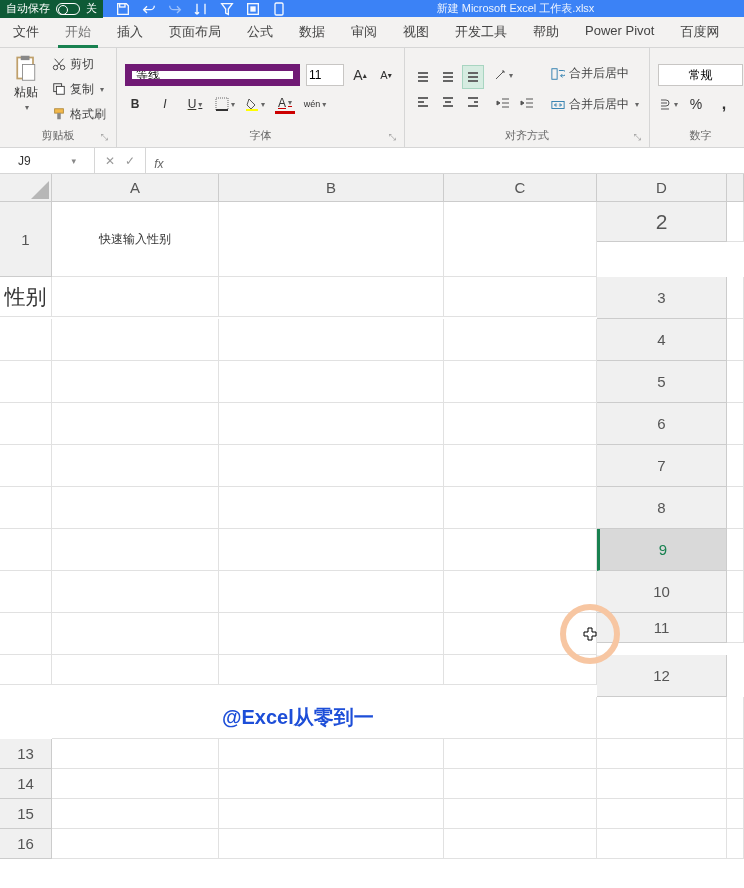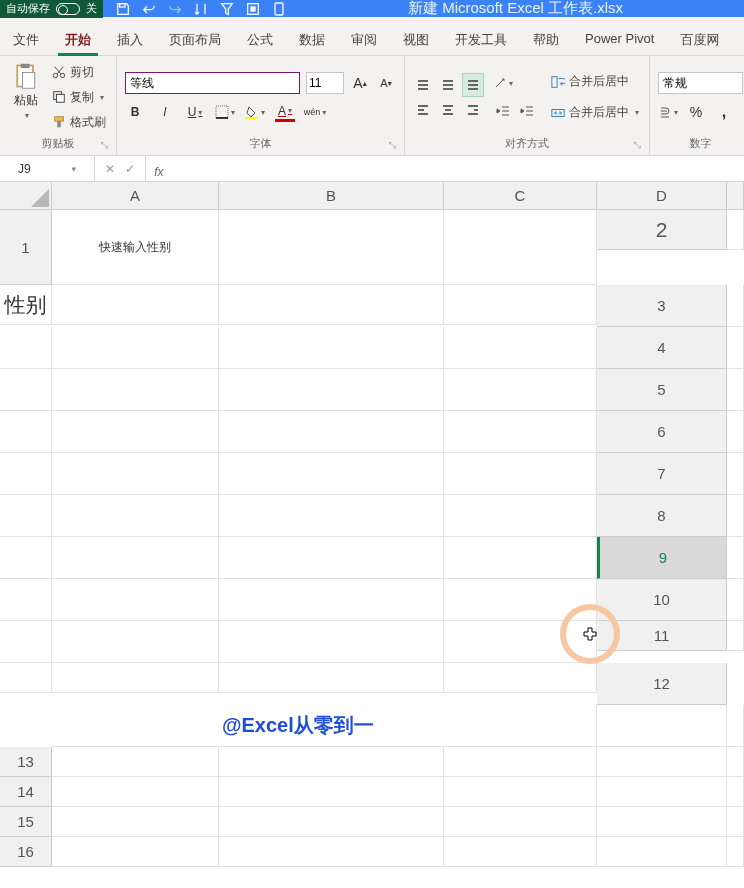--- a/index.html
+++ b/index.html
@@ -3,46 +3,46 @@
 <meta charset="utf-8">
 <style>
   * { box-sizing: border-box; margin: 0; padding: 0; font-family: "Microsoft YaHei", sans-serif; }
   body { background: #fff; font-size: 12px; color: #333; width: 744px; overflow: hidden; }
   .titlebar { background: #3b82f6; height: 17px; display: flex; align-items: center; color: #fff; }
   .titlebar .autosave { background: #0e5a36; font-size: 11px; padding: 2px 6px; display: flex; align-items: center; gap: 6px; }
   .toggle { width: 24px; height: 12px; border: 1px solid #fff; border-radius: 6px; position: relative; }
   .toggle::after { content: ""; width: 8px; height: 8px; border: 1px solid #fff; border-radius: 50%; position: absolute; left: 1px; top: 1px; }
   .qat { display: flex; gap: 10px; margin-left: 12px; align-items: center; }
   .qat-icon { width: 16px; height: 16px; fill: #fff; opacity: .95; }
-  .doc-title { flex: 1; text-align: center; font-size: 15px; opacity: .9; }
+  .doc-title { flex: 1; text-align: center; font-size: 11px; opacity: .9; }
   .tabs { background: #f3f2f1; display: flex; border-bottom: 1px solid #d6d6d6; }
-  .tab { padding: 6px 13px; font-size: 13px; color: #444; cursor: pointer; margin-top: 8px; }
-  .tab.active { color: #7f1d1d; font-weight: bold; position: relative; }
+  .tab { padding: 6px 13px; font-size: 13px; color: #444; cursor: pointer; }
+  .tab.active { color: #737373; font-weight: normal; position: relative; }
   .tab.active::after { content: ""; position: absolute; left: 6px; right: 6px; bottom: -1px; height: 3px; background: #188150; }
   .ribbon { background: #f3f2f1; display: flex; height: 100px; border-bottom: 1px solid #d6d6d6; }
   .group { border-right: 1px solid #d6d6d6; padding: 4px 8px 2px; display: flex; flex-direction: column; }
   .group-body { flex: 1; display: flex; gap: 6px; }
   .group-label { text-align: center; font-size: 11px; color: #666; padding: 2px 0; position: relative; }
   .group-label .launcher { position: absolute; right: 0; bottom: 2px; font-size: 9px; color: #888; cursor: pointer; }
   .big-btn { display: flex; flex-direction: column; align-items: center; gap: 2px; padding: 2px 4px; }
   .big-btn svg { width: 28px; height: 28px; }
   .col { display: flex; flex-direction: column; gap: 4px; justify-content: center; }
   .mini { display: flex; align-items: center; gap: 4px; font-size: 12px; color: #444; padding: 2px 2px; white-space: nowrap; }
   .mini svg { width: 14px; height: 14px; flex: none; }
-  .font-sel { width: 175px; height: 22px; border: 1px solid #701a75; background: #fff; font-size: 12px; padding: 0 4px; }
+  .font-sel { width: 175px; height: 22px; border: 7px solid #701a75; background: #fff; font-size: 12px; padding: 0 4px; }
   .size-sel { width: 38px; height: 22px; border: 1px solid #c8c6c4; background: #fff; font-size: 12px; padding: 0 2px; }
   .row { display: flex; gap: 6px; align-items: center; }
   .fmt-btn { width: 20px; height: 20px; display: inline-flex; align-items: center; justify-content: center; font-size: 12px; position: relative; }
   .dd::after { content: "▾"; font-size: 8px; margin-left: 2px; color: #666; }
   .underline-a { text-decoration: underline; text-decoration-color: #c00; }
   .align-grid { display: grid; grid-template-columns: repeat(3, 20px); grid-template-rows: repeat(2, 22px); gap: 3px 5px; }
   .align-btn { display: flex; align-items: center; justify-content: center; }
   .align-btn.sel { background: #d6ece1; outline: 1px solid #a8d5c1; }
   .align-btn svg { width: 14px; height: 14px; stroke: #666; stroke-width: 2; fill: none; }
-  .num-fmt { width: 85px; height: 22px; border: 1px solid #c8c6c4; background: #fff; font-size: 12px; padding: 0 4px; }
+  .num-fmt { width: 85px; height: 22px; border: 1px solid #c8c6c4; background: #fff; font-size: 12px; padding: 0 4px; text-align: center; }
   .namebox-bar { display: flex; border-bottom: 1px solid #d6d6d6; height: 26px; background: #fff; }
   .namebox { width: 95px; border-right: 1px solid #d6d6d6; display: flex; align-items: center; padding: 0 18px; font-size: 12px; }
   .namebox::after { content: "▾"; margin-left: auto; font-size: 9px; color: #888; }
   .fx-btns { display: flex; align-items: center; gap: 10px; padding: 0 10px; color: #999; border-right: 1px solid #d6d6d6; }
   .fx-label { font-style: italic; font-size: 12px; color: #666; padding: 16px 8px; display: flex; align-items: center; }
   .formula-input { flex: 1; border: none; font-size: 12px; padding: 0 6px; }
   .sheet { display: grid; grid-template-columns: 52px 167px 225px 153px 130px 17px; }
   .corner { background: #f0f0f0; border-right: 1px solid #ccc; border-bottom: 1px solid #ccc; height: 28px; position: relative; }
   .corner::after { content: ""; position: absolute; right: 2px; bottom: 2px; border: 9px solid transparent; border-right-color: #b7b7b7; border-bottom-color: #b7b7b7; }
   .colhead { background: #f0f0f0; border-right: 1px solid #ccc; border-bottom: 1px solid #ccc; height: 28px; display: flex; align-items: center; justify-content: center; font-size: 15px; color: #555; }

